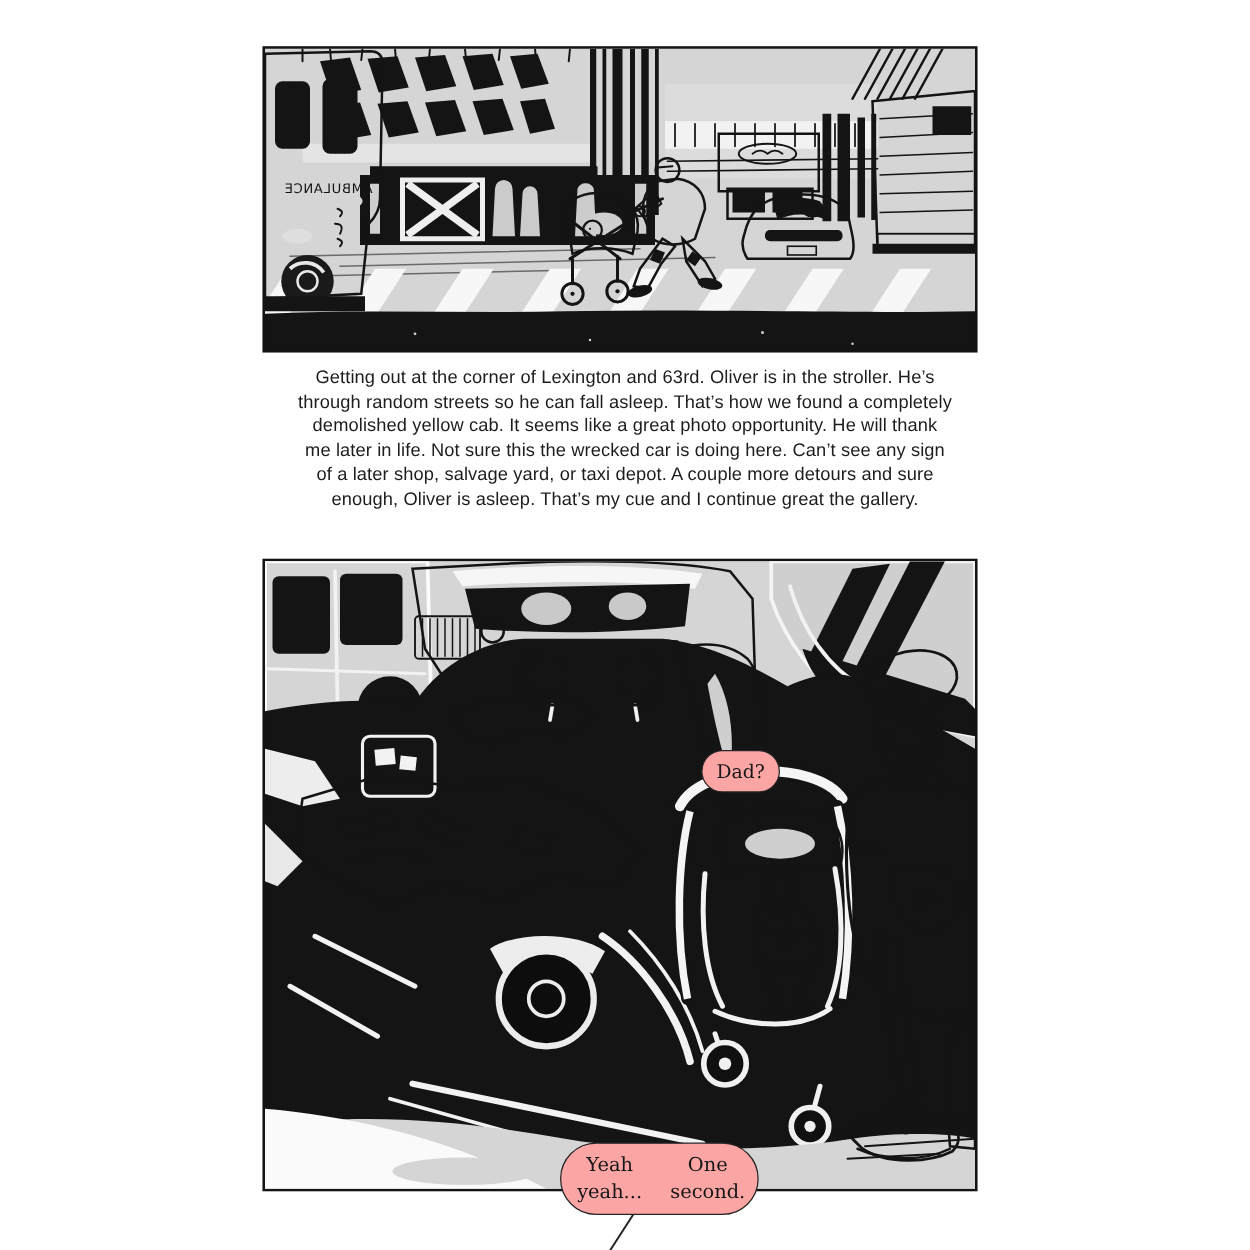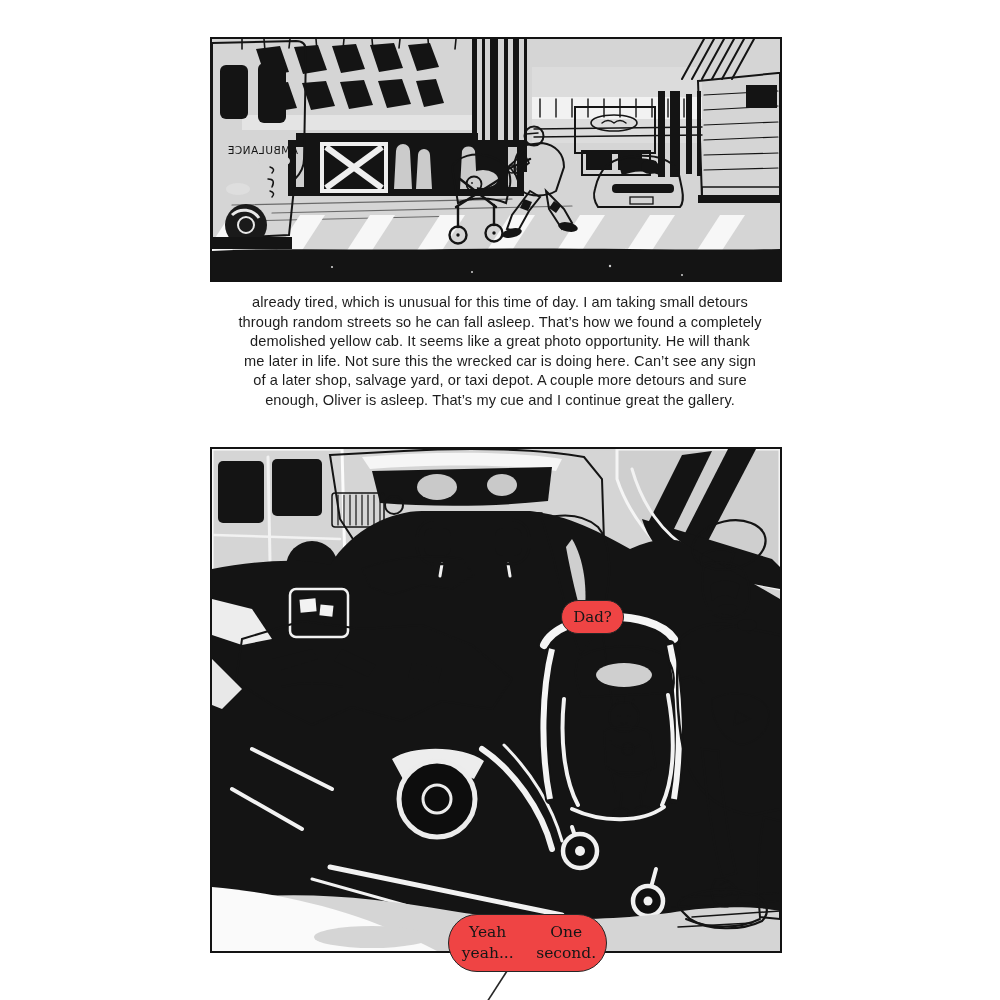--- a/index.html
+++ b/index.html
@@ -5,21 +5,21 @@
   html,body{margin:0;padding:0;background:#ffffff;}
   .page{position:relative;width:1000px;height:1000px;background:#ffffff;overflow:hidden;
         font-family:"Liberation Sans",sans-serif;}
   .panel{position:absolute;background:#d5d5d5;border:2px solid #131313;box-sizing:border-box;}
   .panel svg{display:block;width:100%;height:100%;}
   .panel1{left:210px;top:37px;width:572px;height:245px;}
   .panel2{left:210px;top:447px;width:572px;height:506px;}
   .narration{position:absolute;left:200px;top:293px;width:600px;text-align:center;
              font-size:14.6px;line-height:19.6px;color:#1d1d1d;letter-spacing:0.1px;}
   .narration div{white-space:nowrap;}
-  .bubble{position:absolute;background:#ef4444;border:1.6px solid #262626;display:flex;
+  .bubble{position:absolute;background:#fca5a5;border:1.6px solid #262626;display:flex;
           align-items:center;justify-content:center;font-family:"DejaVu Serif",serif;
           color:#161616;z-index:6;box-sizing:border-box;text-align:center;}
   .bubble-dad{left:561px;top:600px;width:63px;height:34px;border-radius:17px;font-size:15px;}
   .bubble-reply{left:448px;top:914px;width:159px;height:58px;border-radius:29px;
                 font-size:15.5px;flex-direction:row;line-height:21px;}
   .reply-tail{position:absolute;left:478px;top:969px;z-index:5;}
   .ink{fill:#141414;}
   .wl{stroke:#f2f2f2;fill:none;stroke-linecap:round;}
   .il{stroke:#141414;fill:none;stroke-linecap:round;}
 </style>
@@ -227,21 +227,21 @@
           <path d="M312,160 l8,3 l-4,9 l-8,-3 Z" class="ink"></path>
           <path d="M342,162 l7,5 l-5,7 l-7,-5 Z" class="ink"></path>
           <ellipse cx="300" cy="194" rx="10" ry="4.5" class="ink" transform="rotate(-14 300 194)"></ellipse>
           <ellipse cx="356" cy="188" rx="10" ry="4.5" class="ink" transform="rotate(12 356 188)"></ellipse>
         </g>
       </g>
     </svg>
   </figure>
 
   <div class="narration">
-    <div>already tired, which is unusual for this time of day. I am taking small detours</div>
+    <div>Getting out at the corner of Lexington and 63rd. Oliver is in the stroller. He’s</div>
     <div>through random streets so he can fall asleep. That’s how we found a completely</div>
     <div>demolished yellow cab. It seems like a great photo opportunity. He will thank</div>
     <div>me later in life. Not sure this the wrecked car is doing here. Can’t see any sign</div>
     <div>of a later shop, salvage yard, or taxi depot. A couple more detours and sure</div>
     <div>enough, Oliver is asleep. That’s my cue and I continue great the gallery.</div>
   </div>
 
   <figure class="panel panel2" style="margin:0;">
     <svg viewBox="0 0 568 502" preserveAspectRatio="none">
       <rect x="0" y="0" width="568" height="502" fill="#d5d5d5"></rect>

